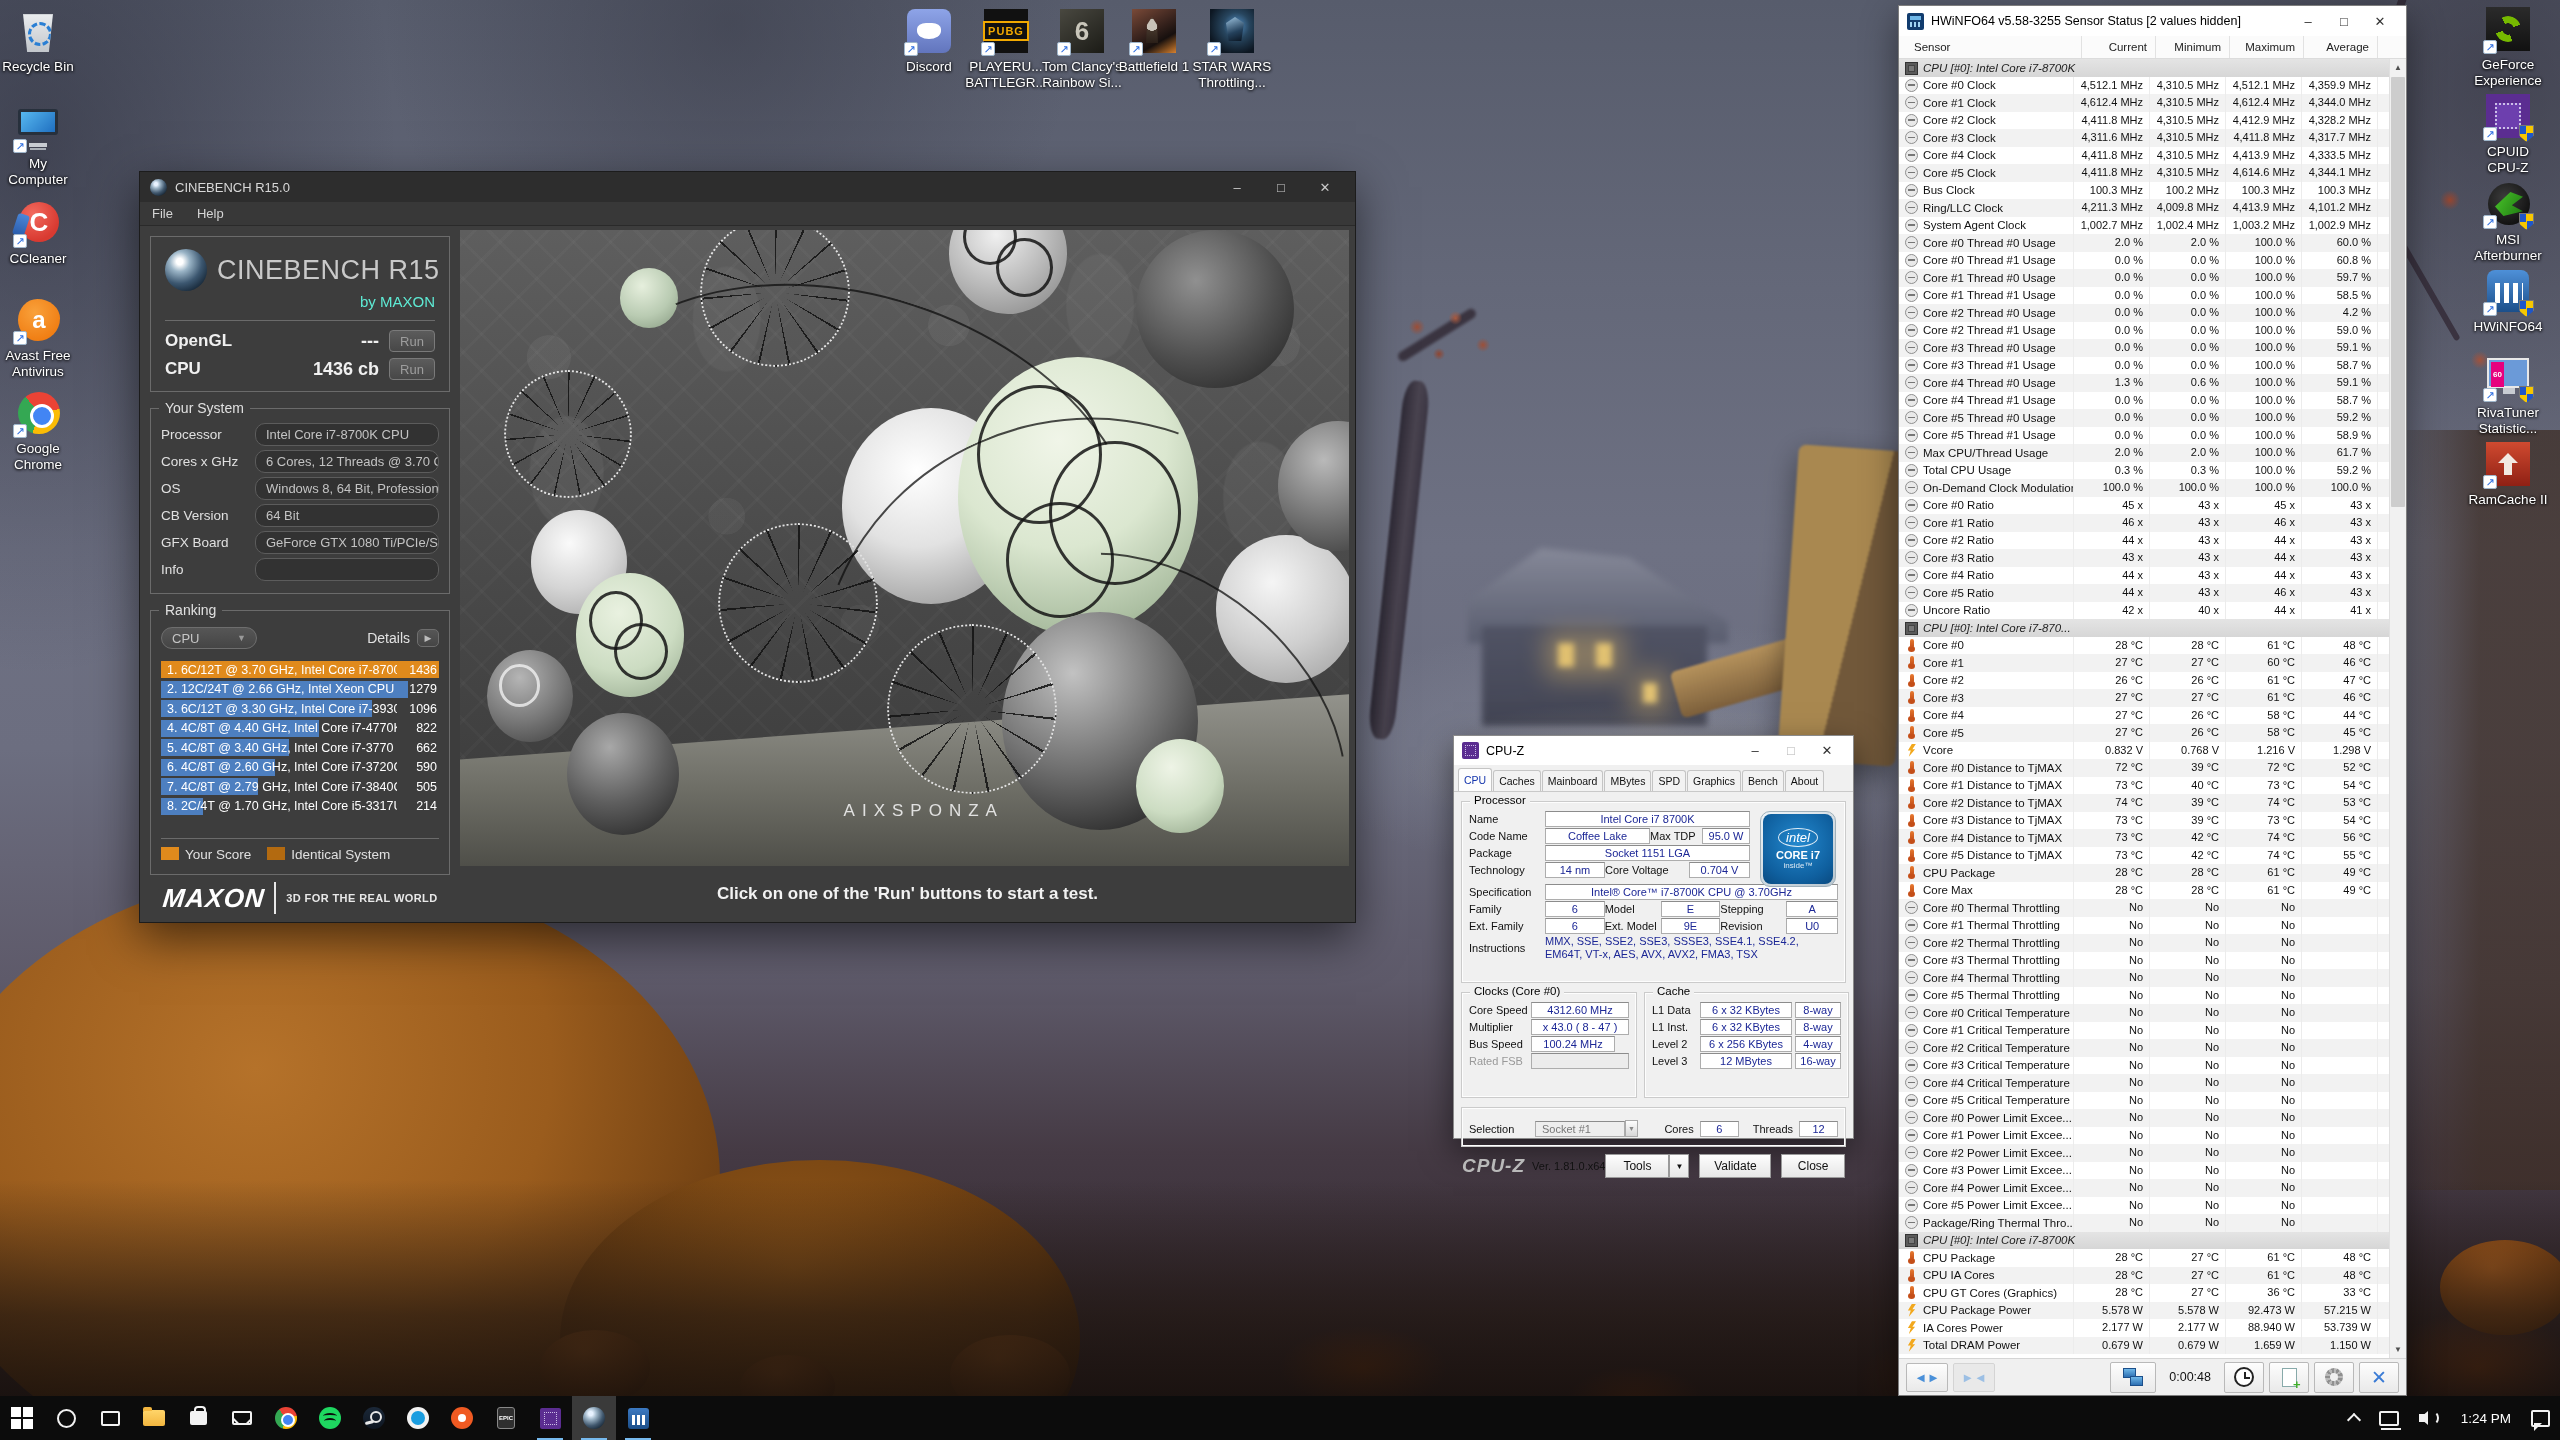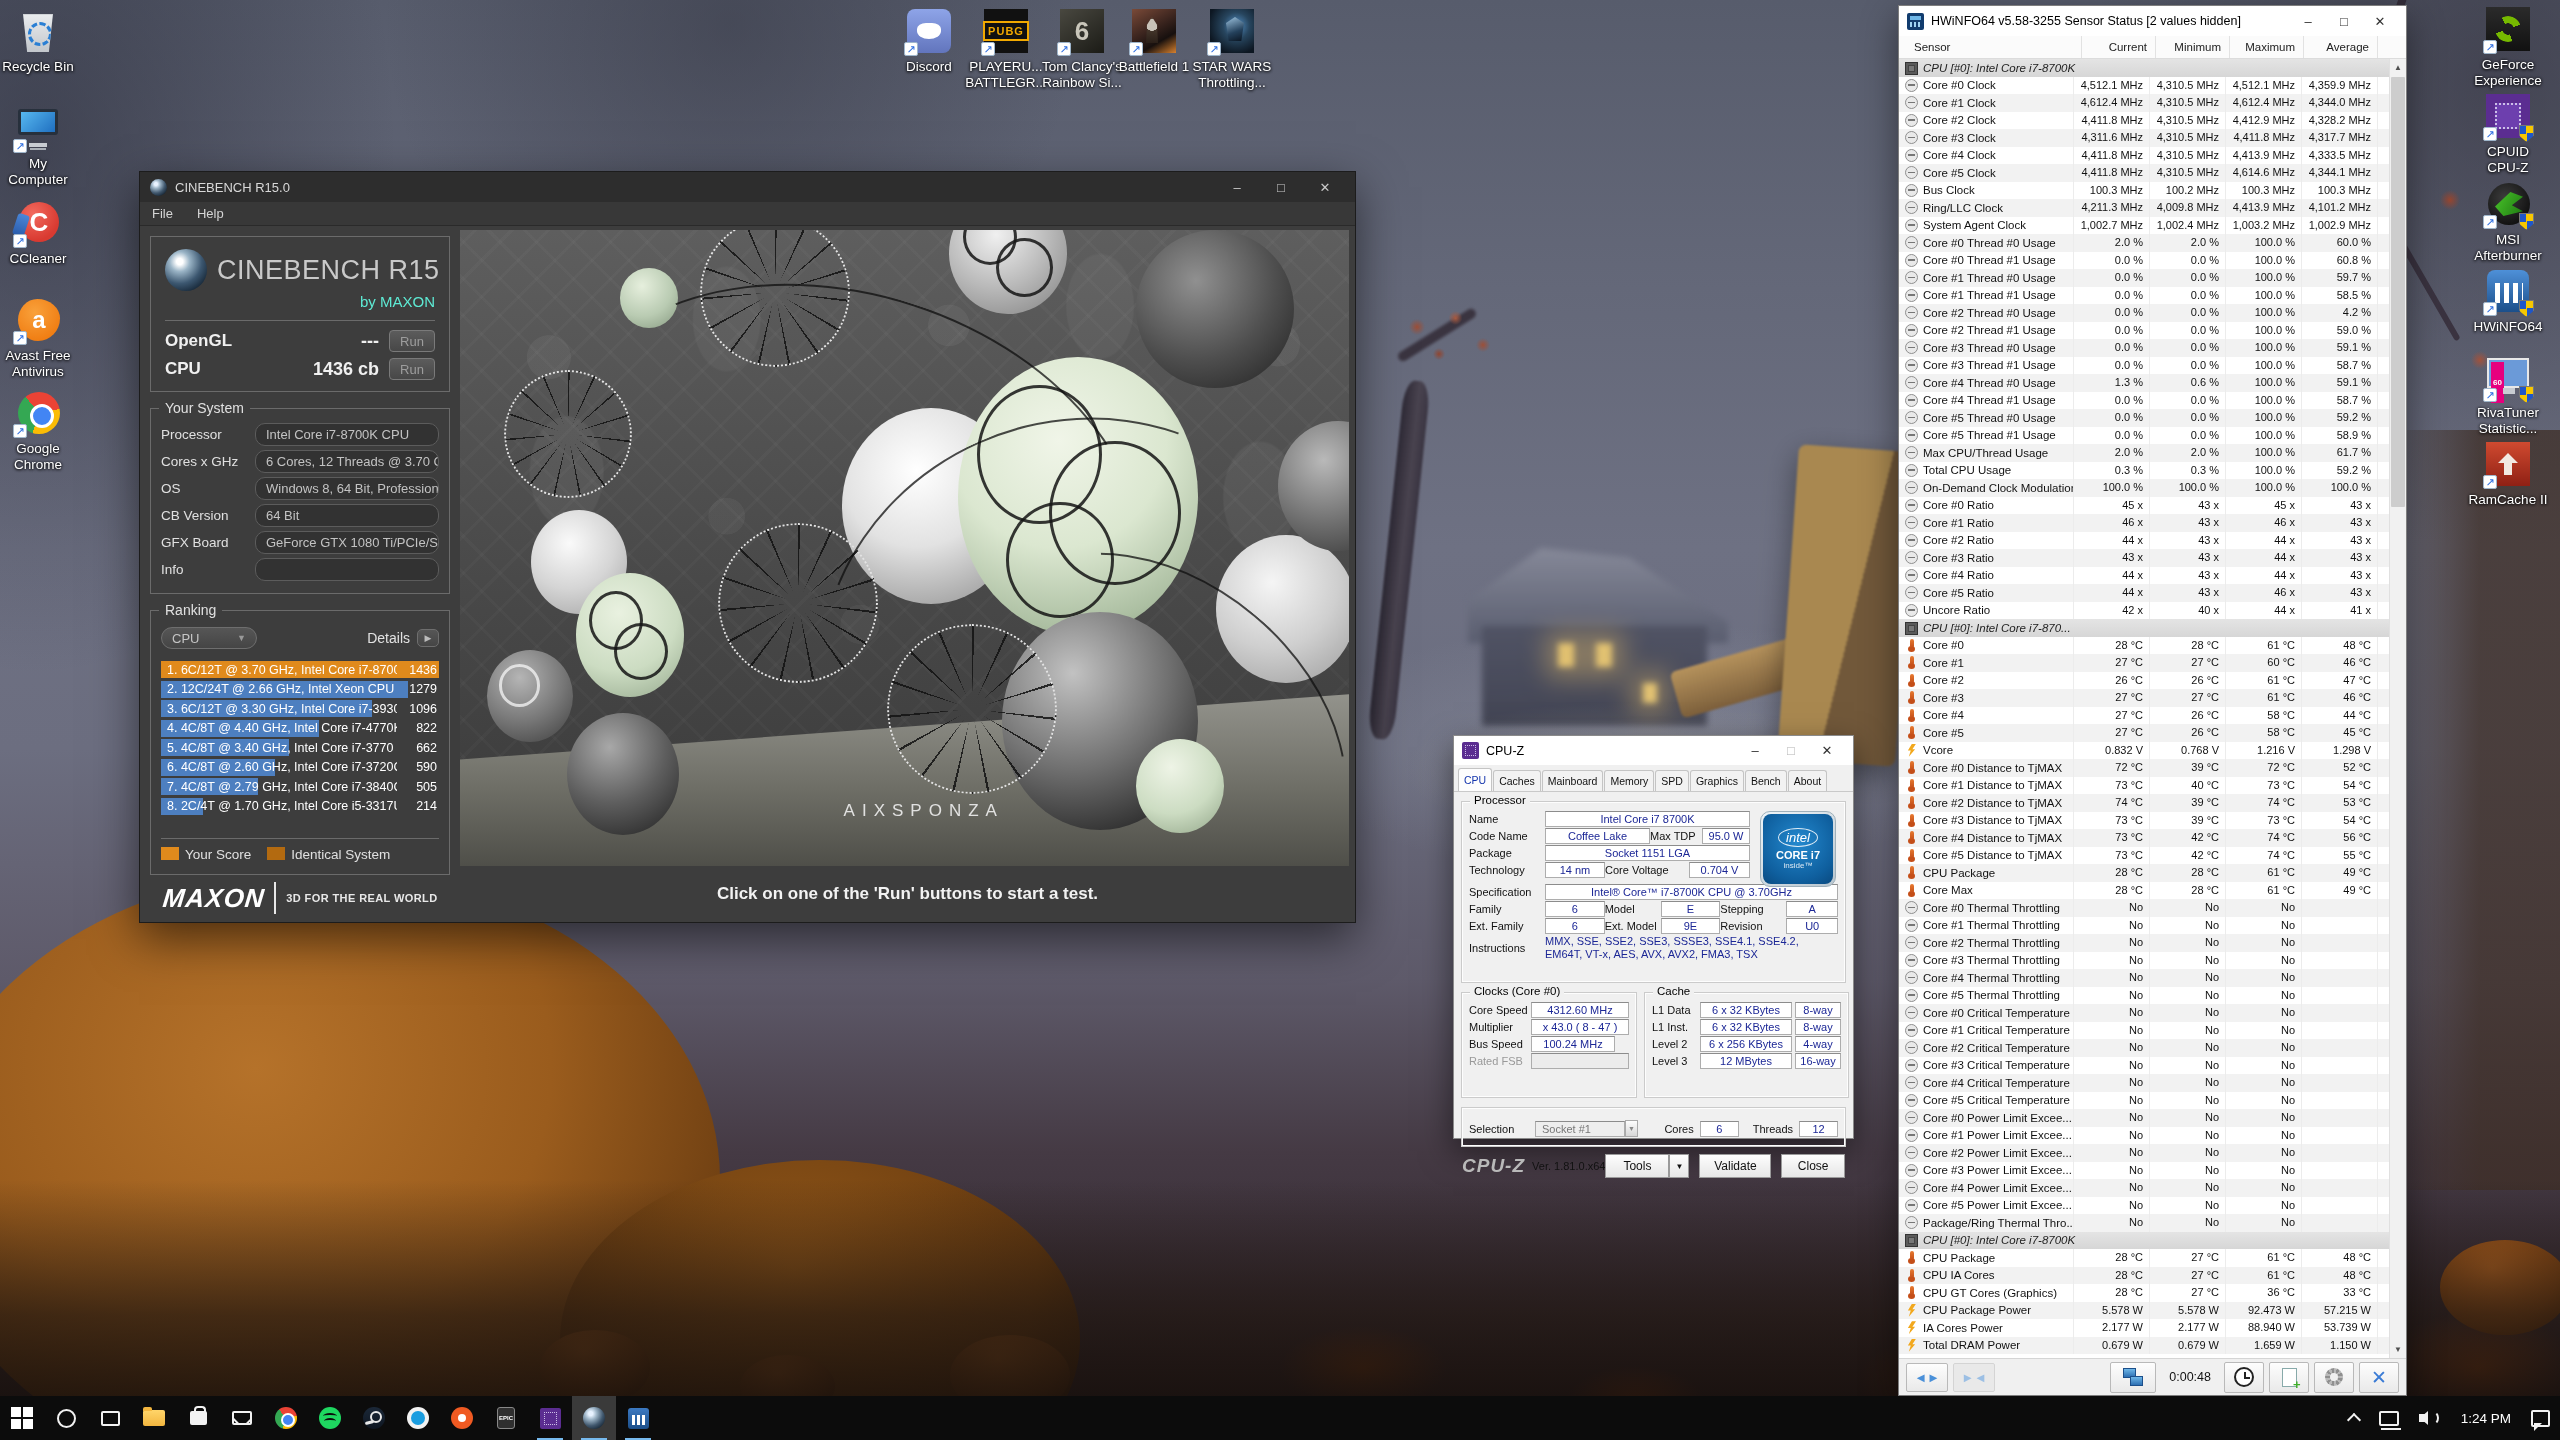--- a/index.html
+++ b/index.html
@@ -255,21 +255,21 @@
 .ia-sw::after{content:"";position:absolute;left:16px;top:8px;width:18px;height:24px;background:linear-gradient(160deg,#9ec4e0,#24415c 60%,#0a1420);clip-path:polygon(50% 0,100% 25%,85% 100%,15% 100%,0 25%)}
 .ia-gfe{position:absolute;inset:1px;background:linear-gradient(#2b2b2b,#111);display:flex;align-items:center;justify-content:center}
 .ia-gfe::after{content:"";width:26px;height:26px;border-radius:50%;background:conic-gradient(#76b900 0 70deg,transparent 70deg 160deg,#76b900 160deg 250deg,transparent 250deg 330deg,#76b900 330deg);-webkit-mask-image:radial-gradient(circle,transparent 0 30%,#000 32%);mask-image:radial-gradient(circle,transparent 0 30%,#000 32%)}
 .ia-cpuidz{position:absolute;inset:1px;background:#5b2d91}
 .ia-cpuidz::after{content:"";position:absolute;inset:9px;border:2px dotted #cdbfe8;background:#6d3fae}
 .ia-msi{position:absolute;left:3px;top:2px;width:42px;height:42px;border-radius:50%;background:radial-gradient(circle at 40% 35%,#3c3c3c,#111 75%)}
 .ia-msi::after{content:"";position:absolute;left:7px;top:9px;width:28px;height:24px;background:linear-gradient(120deg,#49c42a,#1f7a12);clip-path:polygon(0 60%,55% 0,100% 20%,60% 55%,100% 80%,30% 100%)}
 .ia-hwi64{position:absolute;inset:2px;border-radius:8px;background:linear-gradient(#4e90d8,#1c4f8a)}
 .ia-hwi64::after{content:"";position:absolute;left:8px;bottom:9px;width:28px;height:20px;background:repeating-linear-gradient(90deg,#fff 0 5px,transparent 5px 9px)}
 .ia-riva{position:absolute;left:2px;top:4px;width:42px;height:30px;background:#6b9ad8;border:2px solid #e8e8e8}
-.ia-riva i{position:absolute;left:2px;top:2px;background:#e6007e;color:#fff;font-size:8px;font-style:normal;font-weight:bold;padding:16px 2px}
+.ia-riva i{position:absolute;left:2px;top:2px;background:#e6007e;color:#fff;font-size:8px;font-style:normal;font-weight:bold;padding:8px 2px}
 .ia-riva::after{content:"";position:absolute;left:14px;bottom:-8px;width:12px;height:6px;background:#c8ccd2}
 .ia-ram{position:absolute;inset:1px;background:linear-gradient(#d04a30,#8f2014);display:flex;align-items:center;justify-content:center}
 .ia-ram::after{content:"";width:20px;height:22px;background:#f2e9e2;clip-path:polygon(50% 0,100% 45%,70% 45%,70% 100%,30% 100%,30% 45%,0 45%)}
 </style>
 </head>
 <body>
 
 <div id="wall">
   <div class="w-treeL"></div>
   <div class="w-treeT"></div>
@@ -649,21 +649,21 @@
     <span class="winbtns">
       <span class="wb">–</span>
       <span class="wb dis">□</span>
       <span class="wb">✕</span>
     </span>
   </div>
   <div class="cz-tabs" id="cz-tabs">
       <span class="cz-tab active">CPU</span>
       <span class="cz-tab">Caches</span>
       <span class="cz-tab">Mainboard</span>
-      <span class="cz-tab">Memory</span>
+      <span class="cz-tab">MBytes</span>
       <span class="cz-tab">SPD</span>
       <span class="cz-tab">Graphics</span>
       <span class="cz-tab">Bench</span>
       <span class="cz-tab">About</span>
     </div>
   <div class="gbox" style="height:182px">
     <span class="gbl">Processor</span>
     <div class="cz-badge">
       <span class="in">
           <span class="i1">intel</span>

